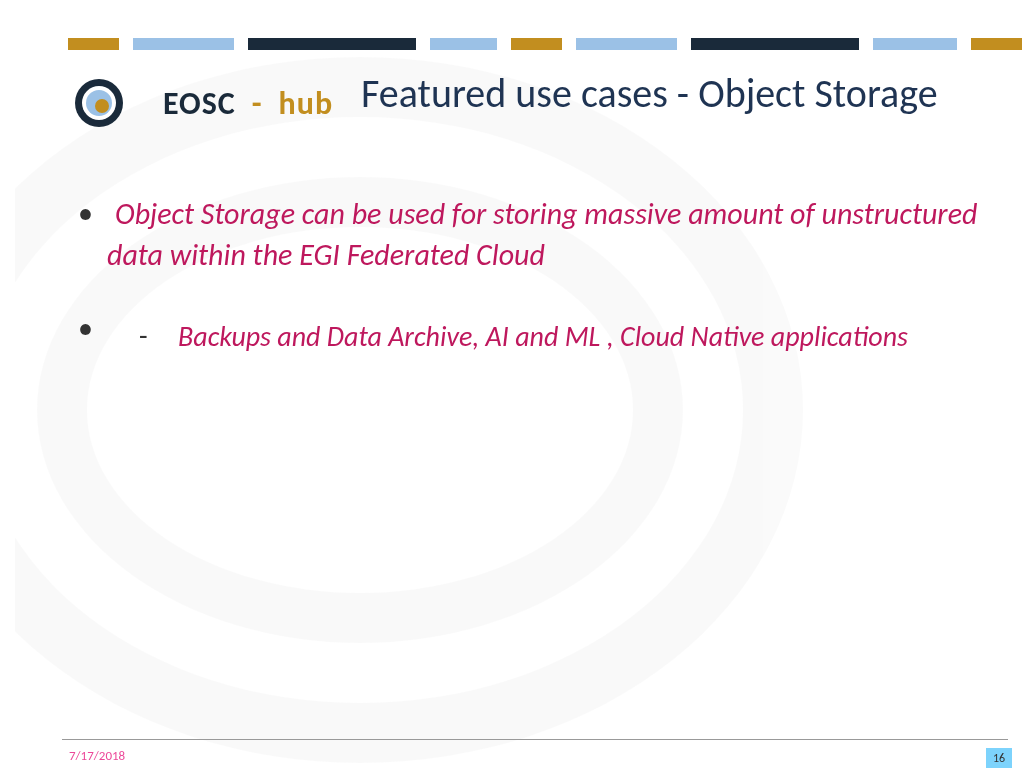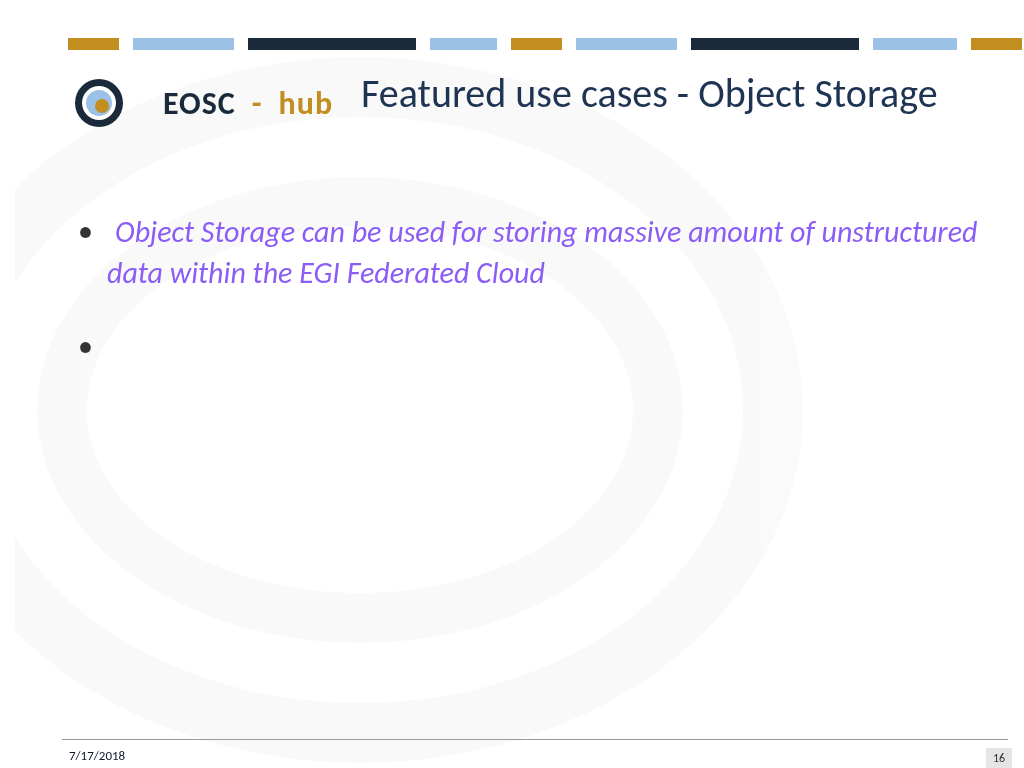--- a/index.html
+++ b/index.html
@@ -15,28 +15,28 @@
   .logo-wrap { position: absolute; left: 30px; top: 34px; display: flex; align-items: center; gap: 10px; }
   .logo-mark { width: 62px; height: 62px; position: relative; }
   .ring1 { position: absolute; inset: 0; border-radius: 50%; background: #1a2a3a; }
   .ring2 { position: absolute; inset: 7px; border-radius: 50%; background: #fff; }
   .ring3 { position: absolute; inset: 11px; border-radius: 50%; background: #9bc1e6; }
   .ring4 { position: absolute; inset: 20px 14px 14px 20px; border-radius: 50%; background: #c28e1f; }
   .logo-text { font-size: 32px; font-weight: 700; letter-spacing: 1px; color: #1a2a3a; }
   .logo-text .hub { color: #c28e1f; }
   .logo-text .dash { color: #c28e1f; }
   .title { position: absolute; left: 330px; top: 38px; right: 40px; font-size: 40px; font-weight: 400; color: #1f3453; line-height: 1.25; }
-  .body { position: absolute; left: 68px; top: 173px; right: 50px; color: #8b5cf6; }
+  .body { position: absolute; left: 68px; top: 155px; right: 50px; color: #be185d; }
   .bullet1 { position: relative; font-size: 30px; font-style: italic; line-height: 1.35; margin-bottom: 32px; }
   .bullet1::before { content: "•"; position: absolute; left: -28px; top: 0; font-style: normal; color: #333; }
   .bullet2 { position: relative; font-size: 28px; font-style: italic; line-height: 1.35; margin-left: 62px; margin-top: 8px; }
   .bullet2::before { content: "-"; position: absolute; left: -30px; top: 0; font-style: normal; color: #333; }
   .footer-line { position: absolute; left: 32px; right: 32px; bottom: 42px; border-top: 1px solid #999; }
-  .footer-date { position: absolute; left: 38px; bottom: 20px; font-size: 13px; color: #0f172a; }
-  .footer-page { position: absolute; right: 28px; bottom: 16px; width: 26px; height: 20px; background: #e5e5e5; color: #333; font-size: 12px; display: flex; align-items: center; justify-content: center; }
+  .footer-date { position: absolute; left: 38px; bottom: 20px; font-size: 13px; color: #ec4899; }
+  .footer-page { position: absolute; right: 28px; bottom: 16px; width: 26px; height: 20px; background: #7dd3fc; color: #333; font-size: 12px; display: flex; align-items: center; justify-content: center; }
   .bg-watermark { position: absolute; left: -120px; top: 20px; width: 900px; height: 720px; opacity: 0.04; pointer-events: none; }
   .wm-ring { position: absolute; border-radius: 50%; border: 60px solid #888; }
 </style>
 </head>
 <body>
 
 <div class="slide">
 
   <div class="bg-watermark">
     <div class="wm-ring" style="inset:0"></div>
@@ -76,19 +76,20 @@
     <div class="logo-text">
       <span>EOSC</span><span class="dash">-</span><span class="hub">hub</span>
     </div>
   </div>
 
   <div class="title">Featured use cases - Object Storage</div>
 
   <div class="body">
     <div class="bullet1"><span>Object Storage can be used for storing  massive amount of unstructured data  within the EGI Federated Cloud</span></div>
     <div class="bullet1">
+      <div class="bullet2"><span>Backups and Data Archive, AI and ML , Cloud Native applications</span></div>
     </div>
   </div>
 
   <div class="footer-line"></div>
   <div class="footer-date">7/17/2018</div>
   <div class="footer-page">16</div>
 </div>
 
 </body></html>

